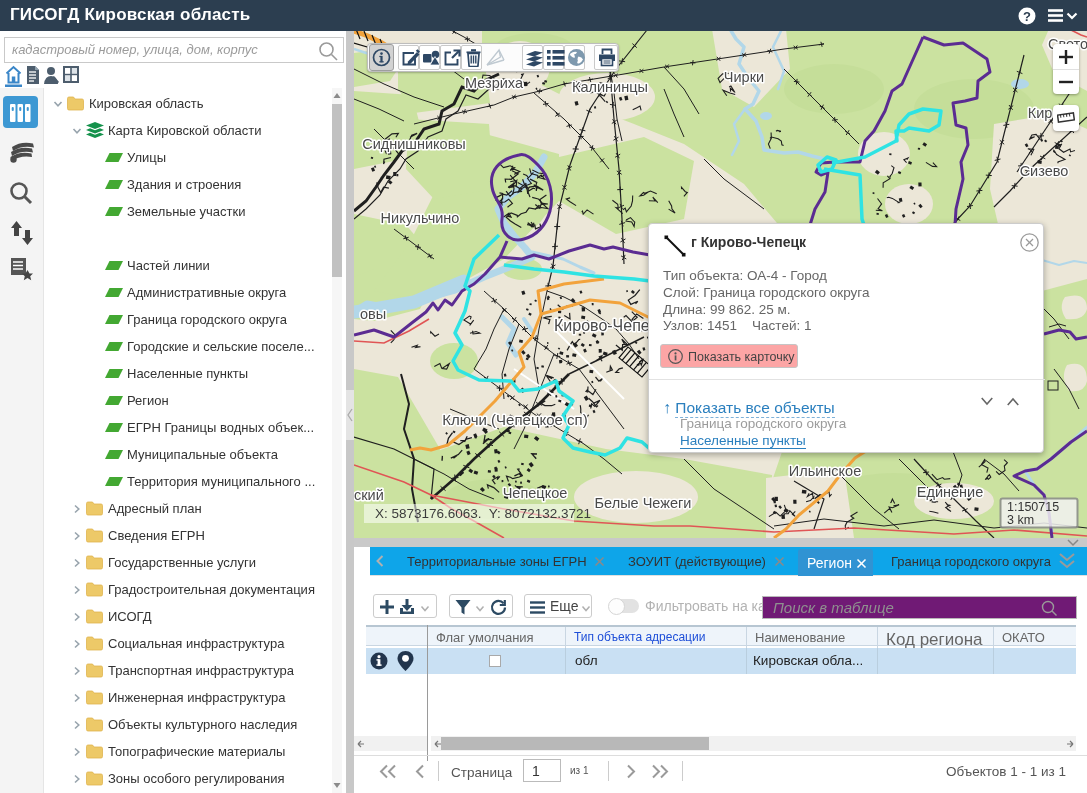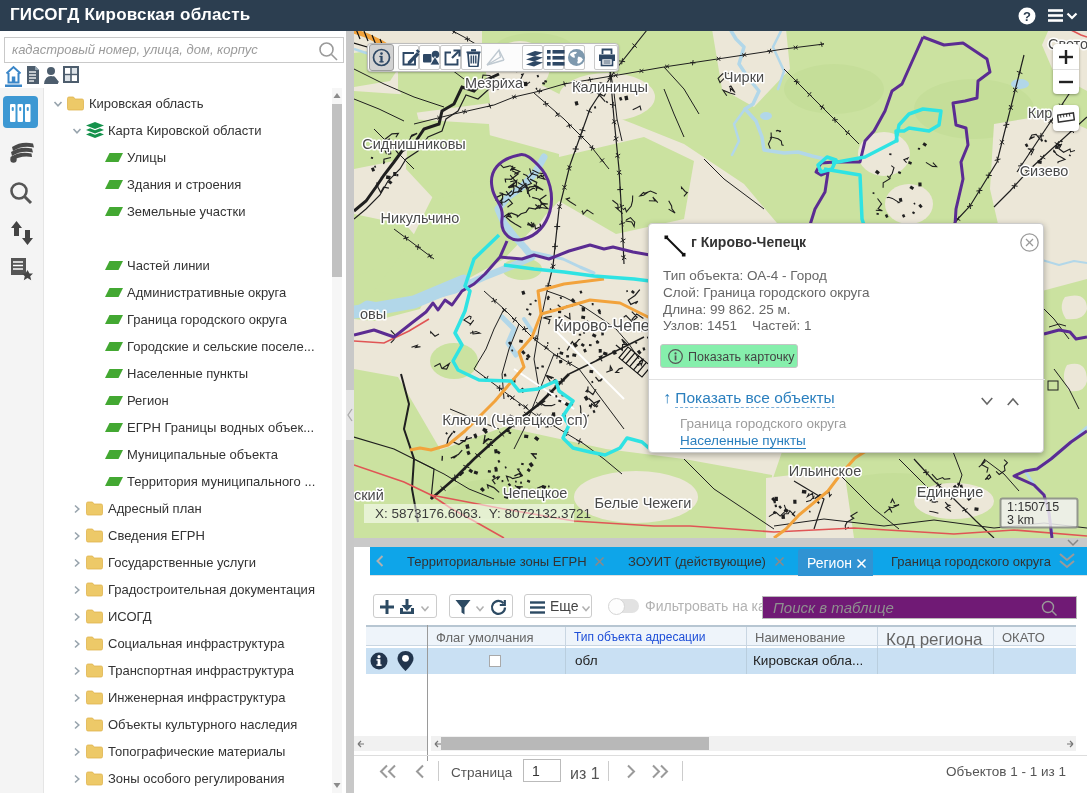--- a/index.html
+++ b/index.html
@@ -1295,30 +1295,30 @@
     </svg>
 <div style="position:absolute;left:42px;top:10px;font-size:14px;font-weight:bold;color:#333">г Кирово-Чепецк</div>
 <svg style="position:absolute;left:371px;top:9px" width="19" height="19" viewBox="0 0 19 19">
       <circle cx="9.5" cy="9.5" r="8.7" fill="none" stroke="#9a9a9a" stroke-width="1.3"></circle>
       <g stroke="#9a9a9a" stroke-width="1.3">
         <line x1="6" y1="6" x2="13" y2="13"></line>
         <line x1="13" y1="6" x2="6" y2="13"></line>
       </g>
     </svg>
 <div style="position:absolute;left:14px;top:44px;font-size:13.5px;color:#666;line-height:16.8px">Тип объекта: ОА-4 - Город<br>Слой: Граница городского округа<br>Длина: 99 862. 25 м.<br>Узлов: 1451&nbsp;&nbsp;&nbsp;&nbsp;Частей: 1</div>
-<div style="position:absolute;left:11px;top:120px;width:138px;height:24px;background:#86efac;border:1px solid #c5c5c5;border-radius:3px">
+<div style="position:absolute;left:11px;top:120px;width:138px;height:24px;background:#fca5a5;border:1px solid #c5c5c5;border-radius:3px">
 <svg style="position:absolute;left:7px;top:4px" width="15" height="15" viewBox="0 0 15 15">
         <circle cx="7.5" cy="7.5" r="6.8" fill="none" stroke="#555" stroke-width="1.2"></circle>
         <circle cx="7.5" cy="4.4" r="1.1" fill="#555"></circle>
         <rect x="6.7" y="6.4" width="1.7" height="5" fill="#555"></rect>
       </svg>
 <span style="position:absolute;left:27px;top:5px;font-size:12.5px;color:#444;white-space:nowrap">Показать карточку</span>
     </div>
 <div style="position:absolute;left:0px;top:155px;width:396px;height:1px;background:#e2e2e2"></div>
-<div style="position:absolute;left:14px;top:165px;font-size:15.5px;color:#2a7fbe">
+<div style="position:absolute;left:14px;top:175px;font-size:15.5px;color:#2a7fbe">
 <span style="font-size:16px">↑</span> <span style="border-bottom:1px dashed #7fb2d9;padding-bottom:1px">Показать все объекты</span></div>
 <svg style="position:absolute;left:331px;top:172px" width="14" height="11" viewBox="0 0 16 12">
       <path d="M2 2 L8 9 L14 2" fill="none" stroke="#666" stroke-width="1.8"></path>
     </svg>
 <svg style="position:absolute;left:357px;top:172px" width="14" height="11" viewBox="0 0 16 12">
       <path d="M2 10 L8 3 L14 10" fill="none" stroke="#666" stroke-width="1.8"></path>
     </svg>
 <div style="position:absolute;left:31px;top:192px;font-size:13.5px;color:#9c9c9c">Граница городского округа</div>
 <div style="position:absolute;left:31px;top:209px;font-size:13.5px;color:#2a7fbe;border-bottom:1px solid #2a7fbe;padding-bottom:0px">Населенные пункты</div>
 </div>
@@ -1465,21 +1465,21 @@
       </g>
     </svg>
 <svg style="position:absolute;left:60px;top:217px" width="12" height="15" viewBox="0 0 12 15">
       <path d="M9 1.5 L3 7.5 L9 13.5" fill="none" stroke="#9a9a9a" stroke-width="2"></path>
     </svg>
 <div style="position:absolute;left:84px;top:214px;width:1px;height:20px;background:#ccc"></div>
 <span style="position:absolute;left:97px;top:218px;font-size:13.5px;color:#555">Страница</span>
 <div style="position:absolute;left:169px;top:212px;width:38px;height:23px;border:1px solid #bbb;background:#fff">
       <span style="position:absolute;left:8px;top:3px;font-size:14px;color:#333">1</span>
     </div>
-<span style="position:absolute;left:216px;top:218px;font-size:16px;color:#555">из 1</span>
+<span style="position:absolute;left:216px;top:218px;font-size:10px;color:#555">из 1</span>
 <div style="position:absolute;left:254px;top:214px;width:1px;height:20px;background:#ccc"></div>
 <svg style="position:absolute;left:271px;top:217px" width="12" height="15" viewBox="0 0 12 15">
       <path d="M3 1.5 L9 7.5 L3 13.5" fill="none" stroke="#9a9a9a" stroke-width="2"></path>
     </svg>
 <svg style="position:absolute;left:296px;top:217px" width="20" height="15" viewBox="0 0 20 15">
       <g fill="none" stroke="#9a9a9a" stroke-width="2">
         <path d="M3 1.5 L9 7.5 L3 13.5"></path>
         <path d="M11 1.5 L17 7.5 L11 13.5"></path>
       </g>
     </svg>

